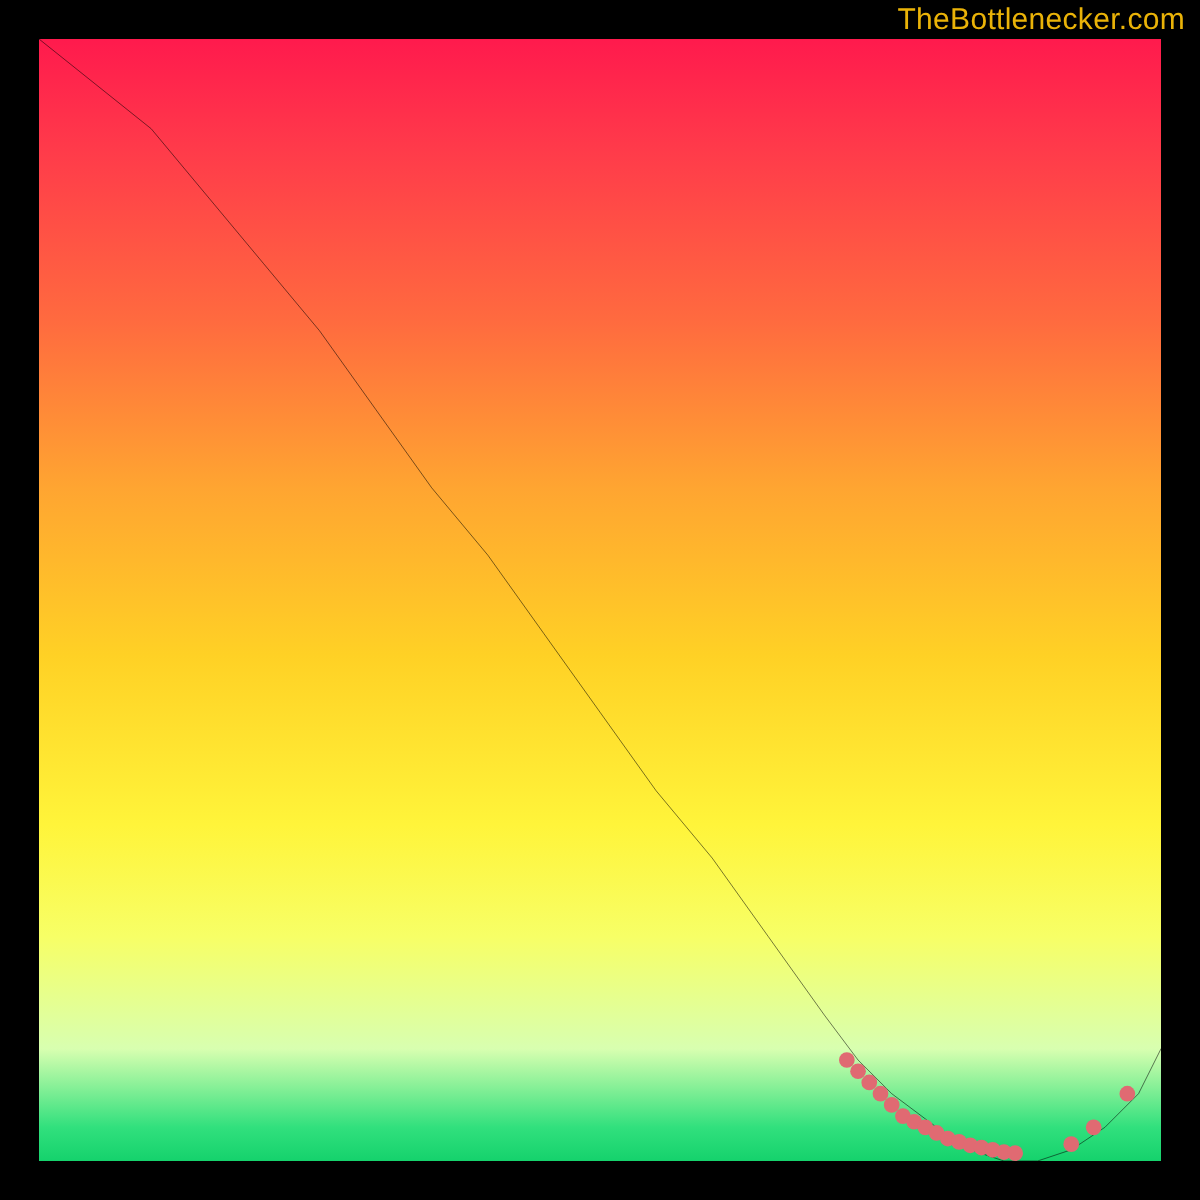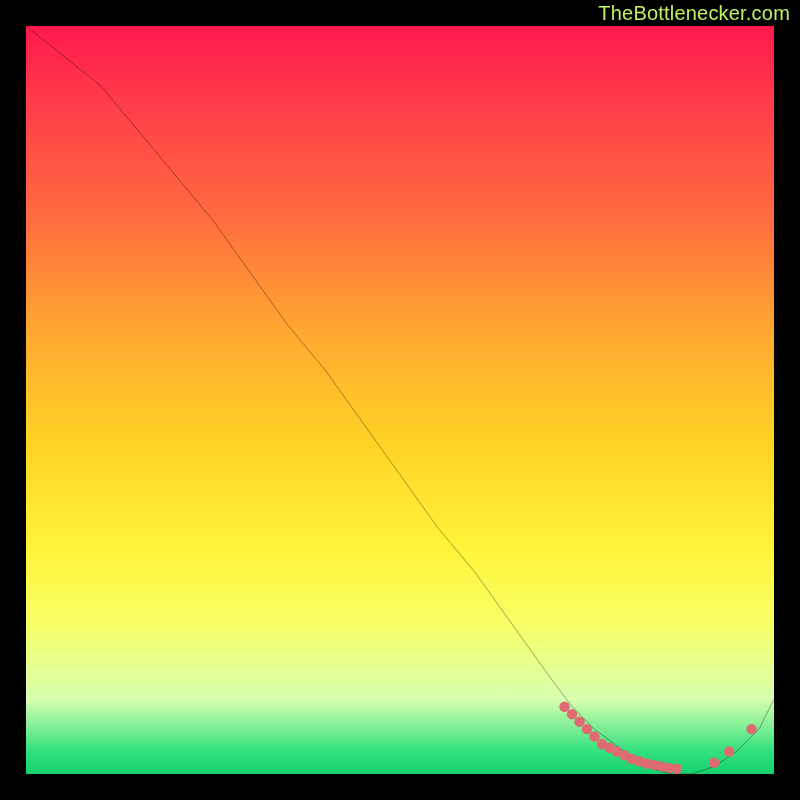--- a/index.html
+++ b/index.html
@@ -46,21 +46,21 @@
     position: absolute;
     inset: 0;
     width: 100%;
     height: 100%;
     overflow: visible;
   }
   .watermark {
     position: absolute;
     top: 2px;
     right: 10px;
-    color: #bef264;
+    color: #eab308;
     font-size: 20px;
     font-weight: 500;
     letter-spacing: 0.2px;
   }
 </style>
 </head>
 <body>
 
 <div class="frame">
   <div class="plot-area">

